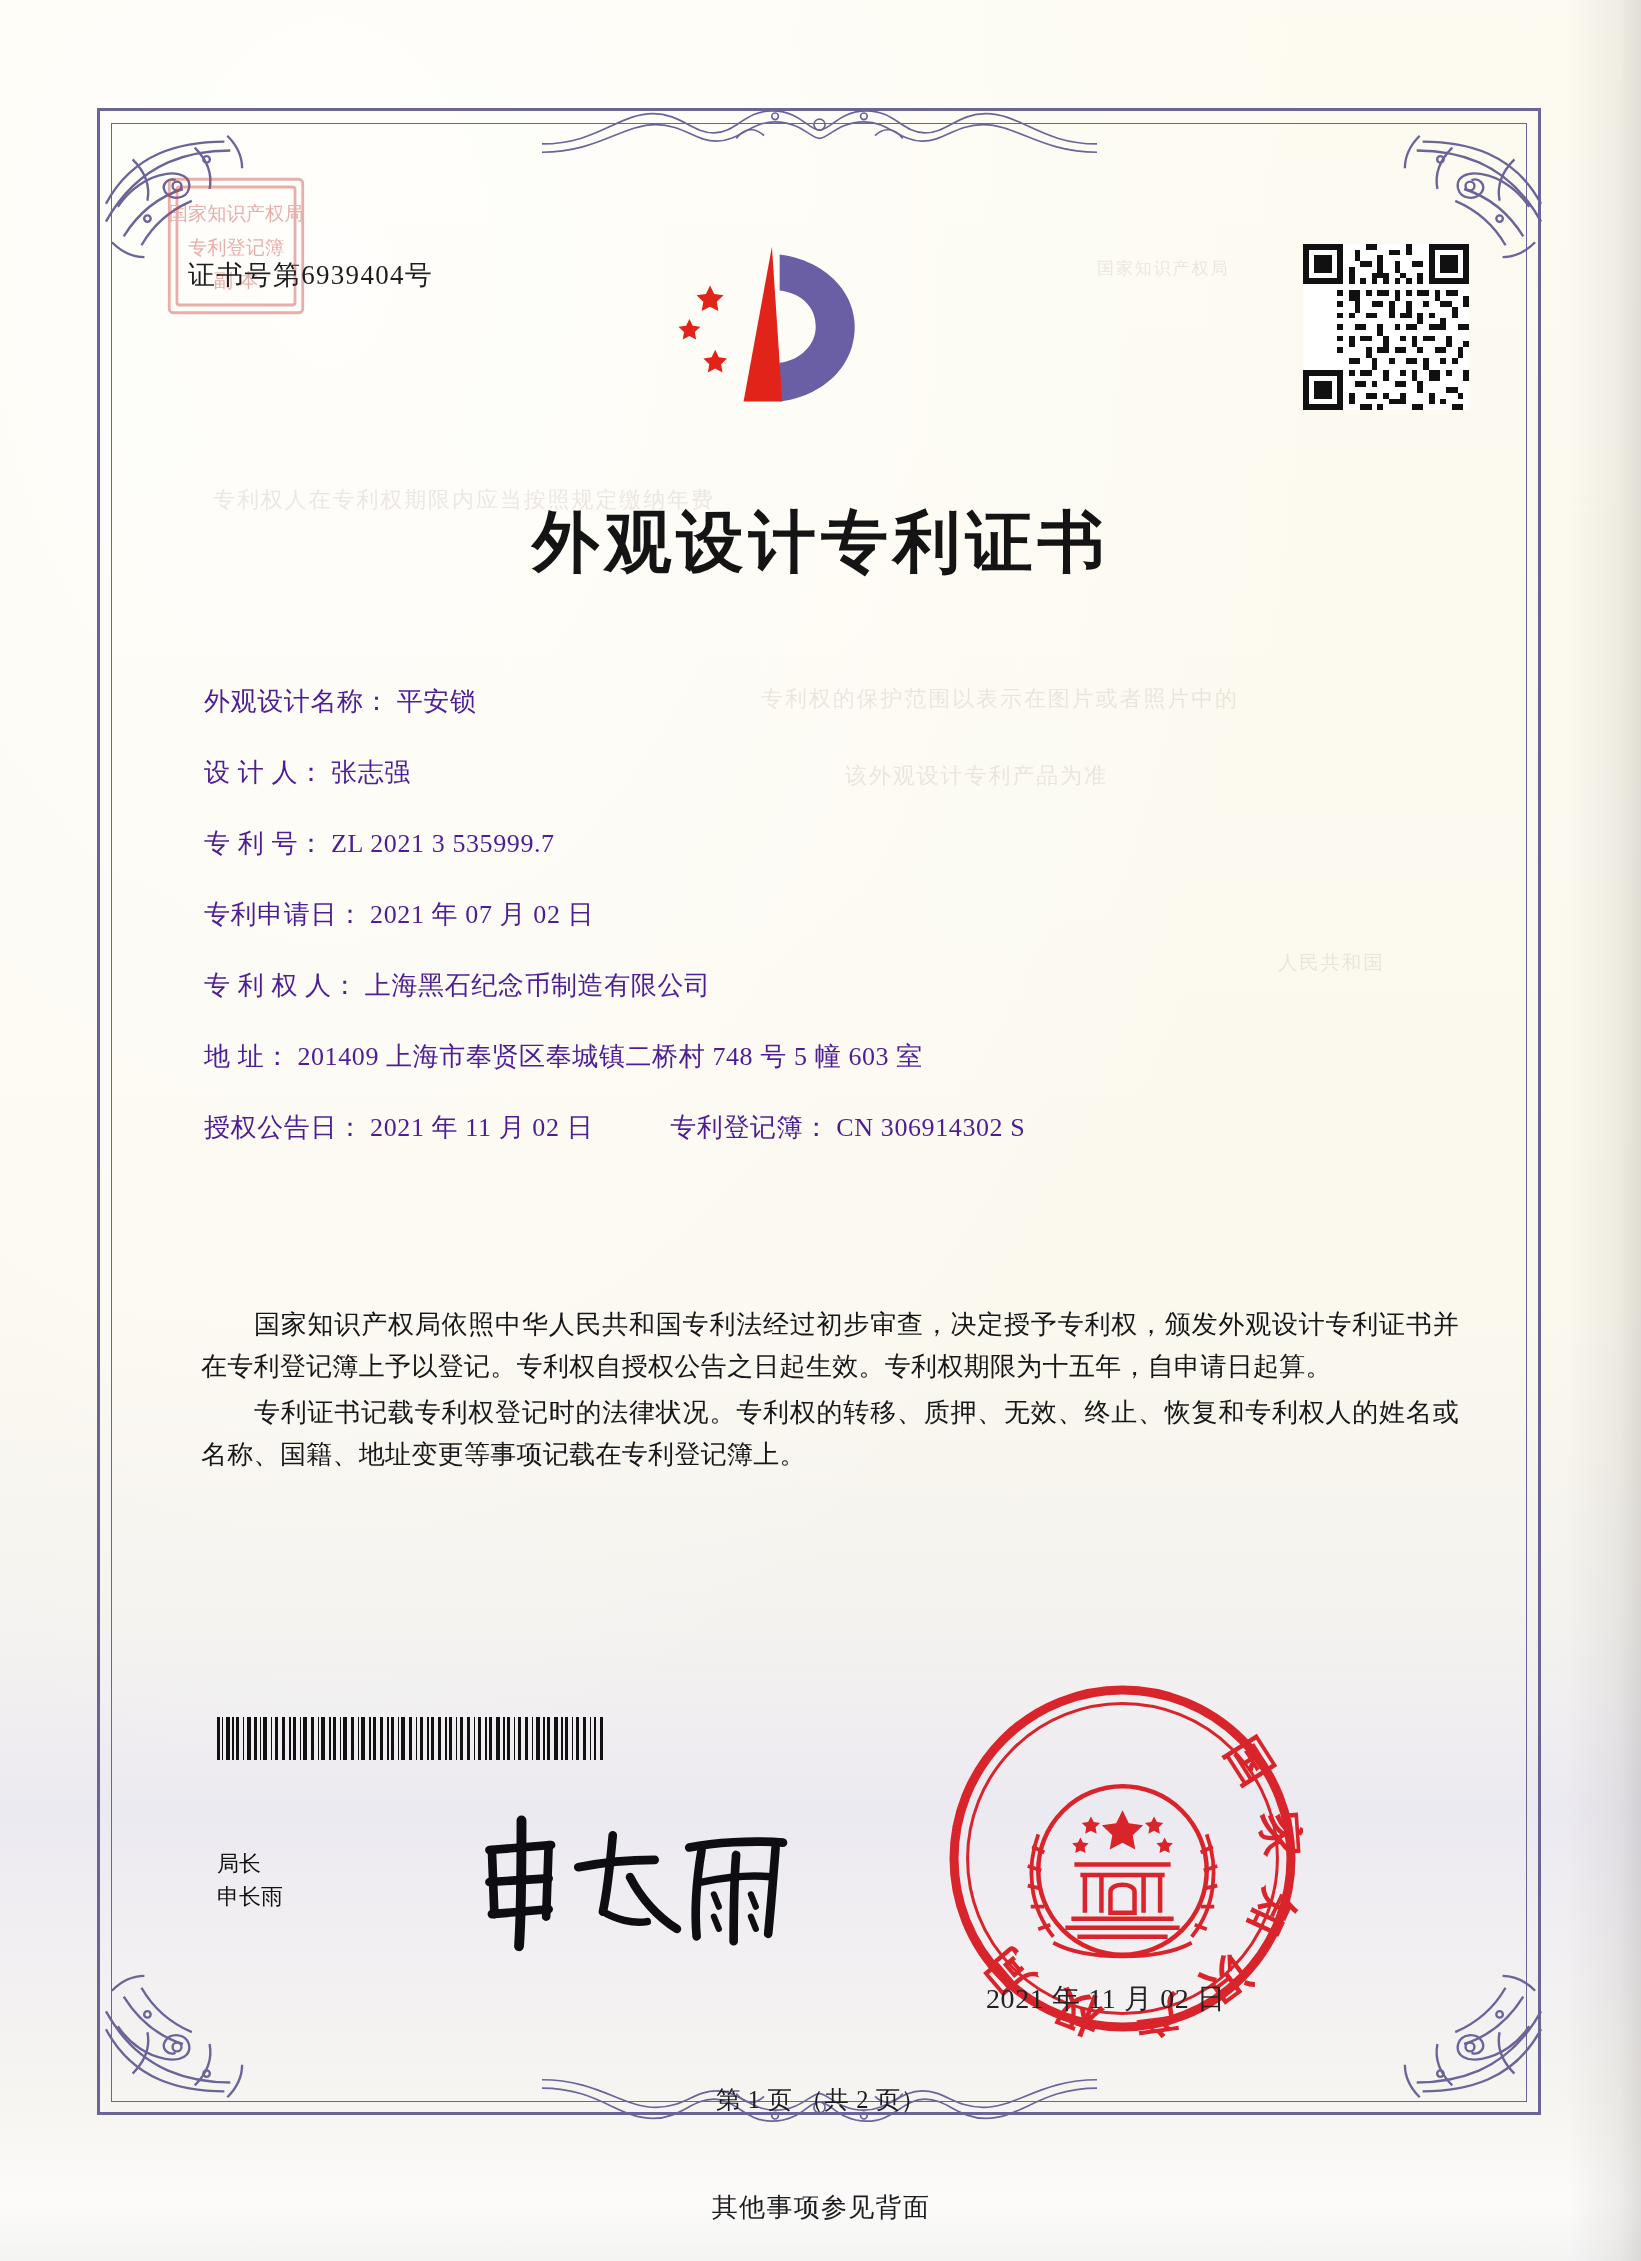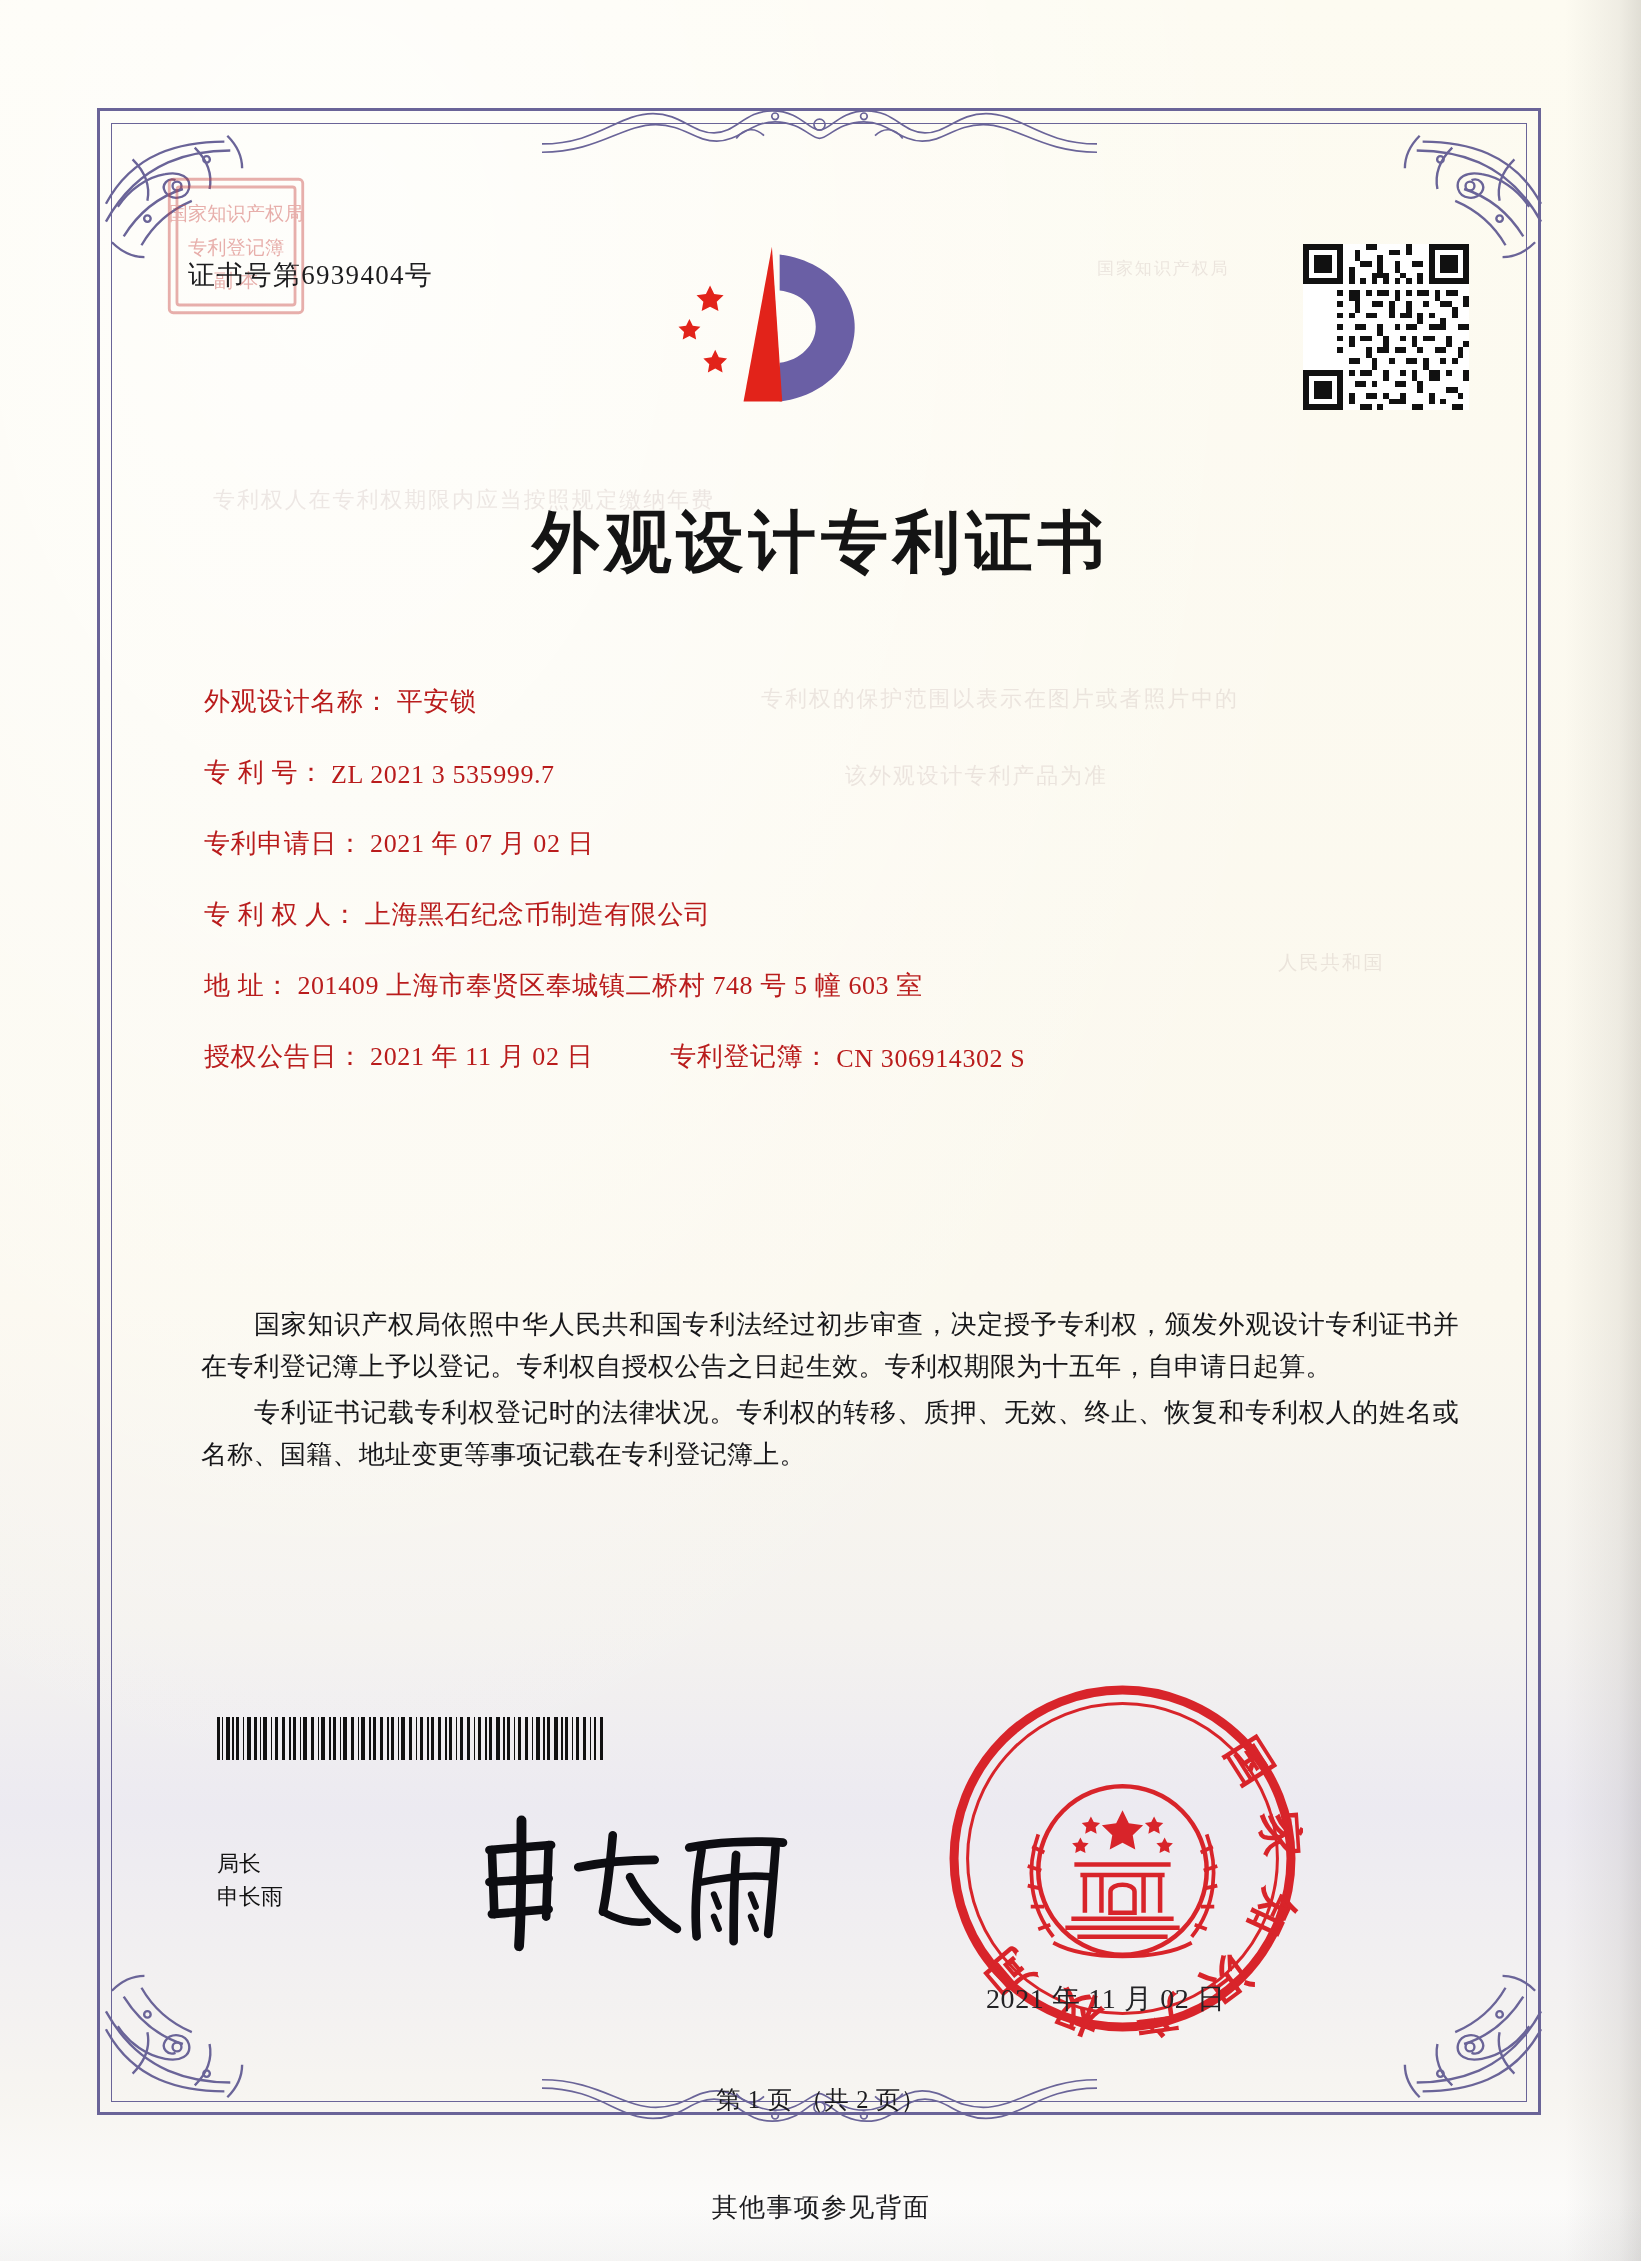--- a/index.html
+++ b/index.html
@@ -118,24 +118,24 @@
   }
 
   
   .fields {
     position: absolute;
     left: 204px; top: 684px;
     width: 1265px;
   }
   .field-row {
     display: flex;
-    align-items: flex-end;
+    align-items: center;
     margin-bottom: 36px;
     font-size: 26px;
-    color: #b91c1c;
+    color: #4c1d95;
     letter-spacing: 0.6px;
   }
   .field-label {
     white-space: nowrap;
   }
   .field-value {
     margin-left: 6.5px;
     white-space: nowrap;
   }
   .field-row.split .field-second-label {
@@ -480,20 +480,24 @@
   </svg>
 
   <div class="title">外观设计专利证书</div>
 
   <div class="fields">
     <div class="field-row">
       <span class="field-label">外观设计名称：</span>
       <span class="field-value">平安锁</span>
     </div>
     <div class="field-row">
+      <span class="field-label">设  计  人：</span>
+      <span class="field-value">张志强</span>
+    </div>
+    <div class="field-row">
       <span class="field-label">专  利  号：</span>
       <span class="field-value">ZL 2021 3 535999.7</span>
     </div>
     <div class="field-row">
       <span class="field-label">专利申请日：</span>
       <span class="field-value">2021 年 07 月 02 日</span>
     </div>
     <div class="field-row">
       <span class="field-label">专 利 权 人：</span>
       <span class="field-value">上海黑石纪念币制造有限公司</span>

